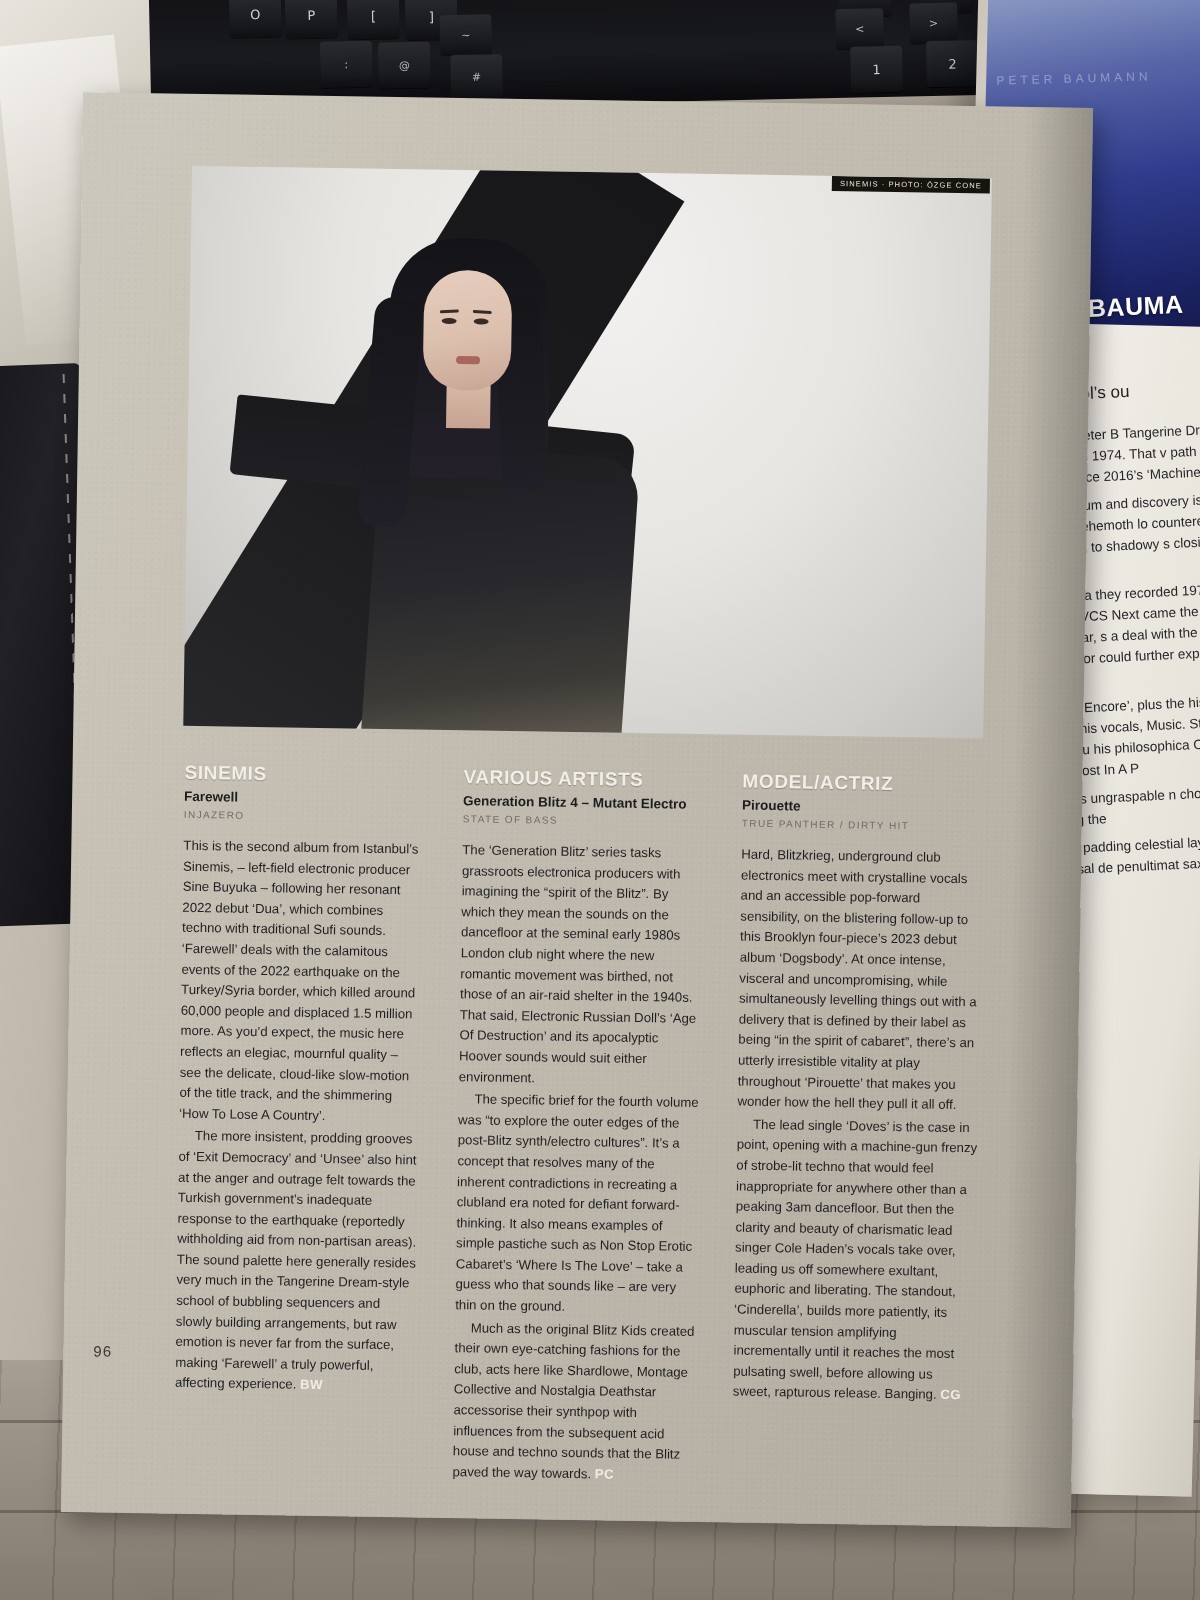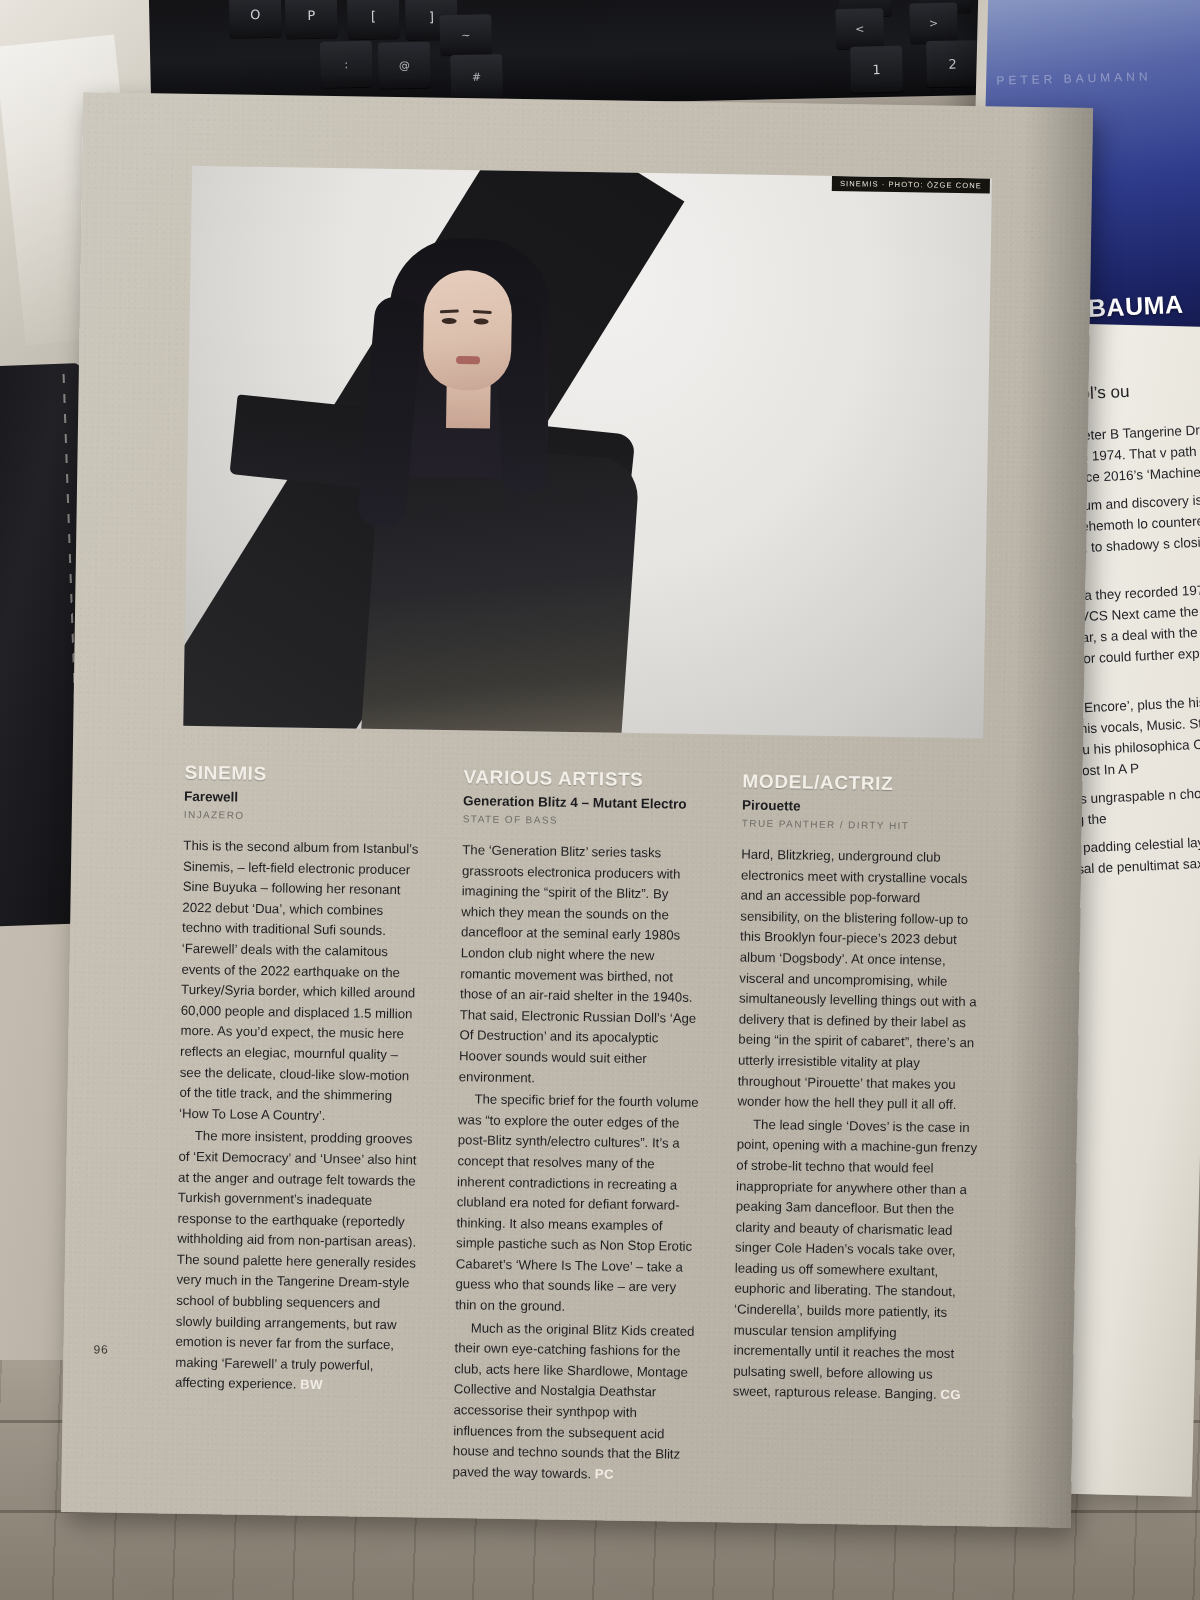--- a/index.html
+++ b/index.html
@@ -349,21 +349,21 @@
   .art-body p { margin: 0; text-indent: 0; }
   .art-body p + p { text-indent: 16px; margin-top: 2px; }
   .initials {
     font-weight: bold;
     color: #f0ece5;
     letter-spacing: 0.5px;
   }
   .page-num {
     position: absolute;
     left: 30px; top: 1250px;
-    font-size: 12px;
+    font-size: 15px;
     letter-spacing: 1px;
     color: #3b3a37;
     font-family: "Liberation Sans", sans-serif;
   }
   .fold-shadow {
     position: absolute;
     right: 0; top: 0; bottom: 0;
     width: 70px;
     background: linear-gradient(90deg, rgba(0,0,0,0) 0%, rgba(0,0,0,0.22) 100%);
     pointer-events: none;

